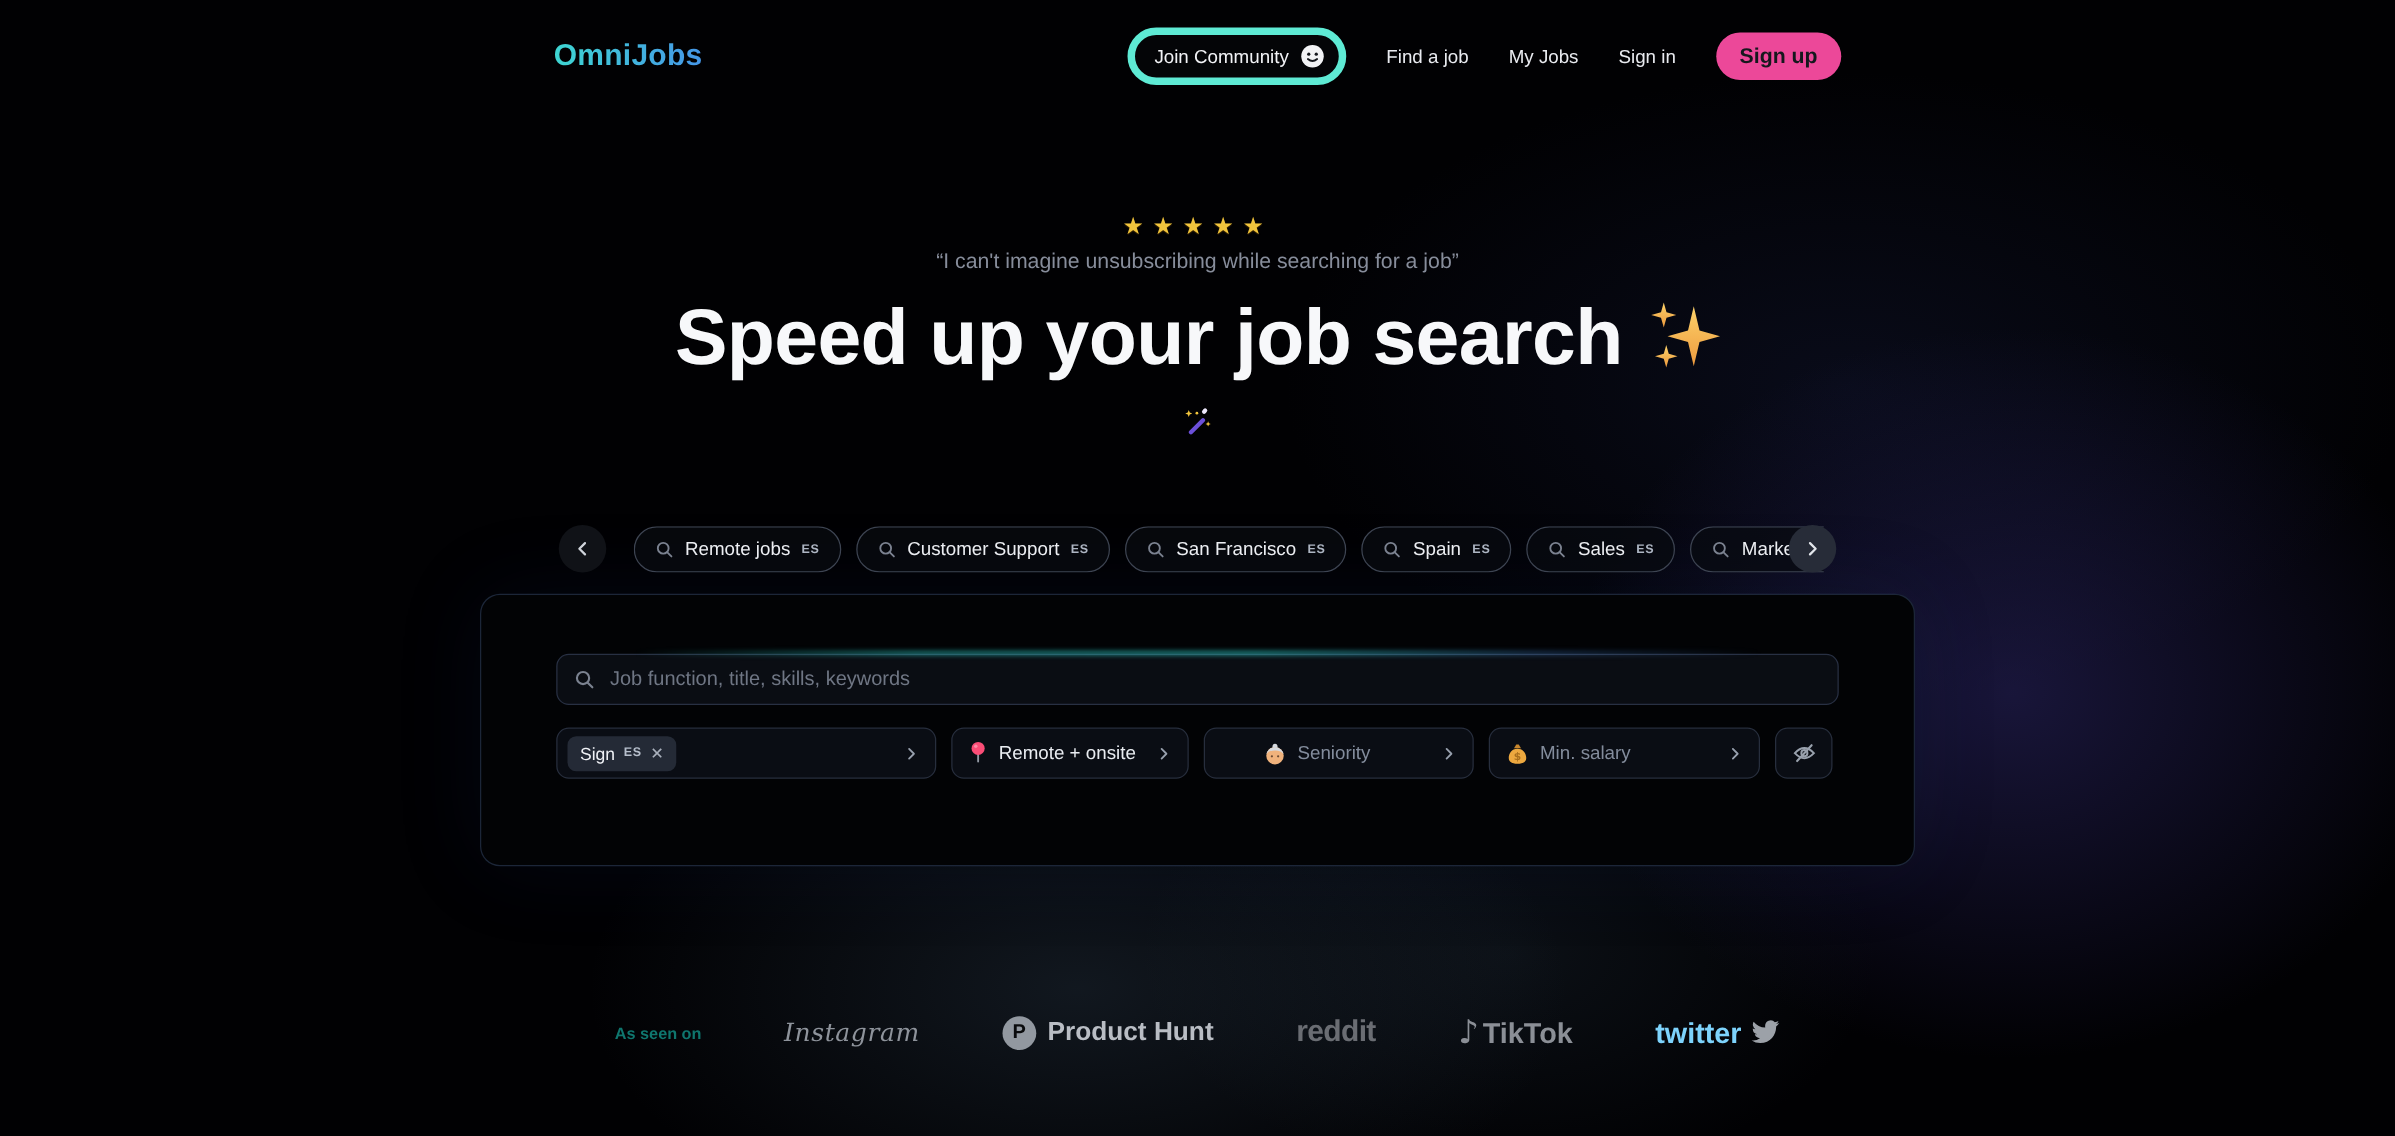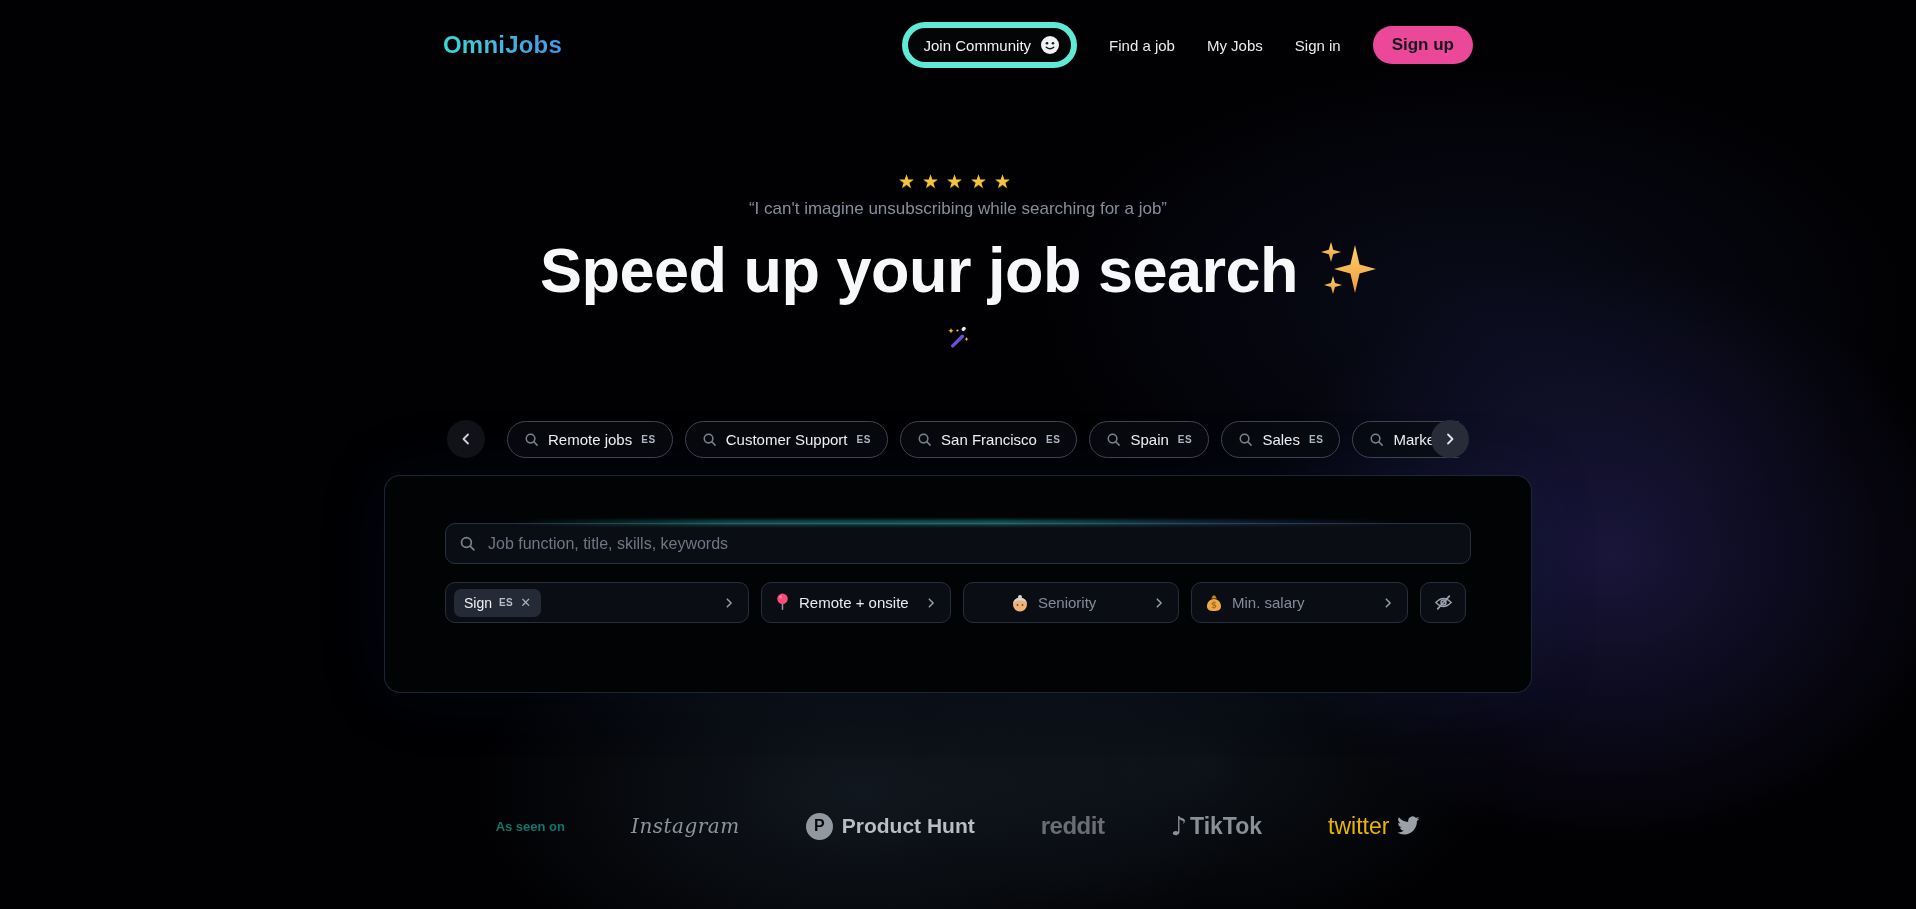--- a/index.html
+++ b/index.html
@@ -83,21 +83,21 @@
   
   .footer { display:flex; align-items:center; justify-content:center; gap:66px; margin-top:118px; }
   .as-seen { font-size:13px; color:#0f766e;font-weight:bold; }
   .ig-logo { font-family:"DejaVu Serif",serif; font-style:italic; font-size:20px; color:#8e939b; letter-spacing:.5px; }
   .ph-logo { display:flex; align-items:center; gap:9px; color:#b9bdc4; font-weight:bold; font-size:21px; }
   .ph-circle { width:27px; height:27px; border-radius:50%; background:#9298a0; color:#0a0b0d; display:flex;
     align-items:center; justify-content:center; font-weight:bold; font-size:16px; }
   .reddit-logo { font-weight:bold; font-size:24px; color:#6a6d73; letter-spacing:-.5px; }
   .tiktok-logo { display:flex; align-items:center; gap:1px; color:#8b8f96; font-weight:bold; font-size:23px; }
   .tiktok-note { font-family:"DejaVu Sans",sans-serif; font-size:26px; font-weight:bold; margin-right:2px; }
-  .twitter-logo { display:flex; align-items:center; gap:7px; color:#eab308; font-weight:normal; font-size:23px; }
+  .twitter-logo { display:flex; align-items:center; gap:7px; color:#7dd3fc; font-weight:bold; font-size:23px; }
 </style>
 </head>
 <body>
 
 <div class="header">
   <div class="logo">OmniJobs</div>
   <div class="nav">
     <div class="join-btn">
       <span>Join Community</span>
       <svg width="20" height="20" viewBox="0 0 20 20">

